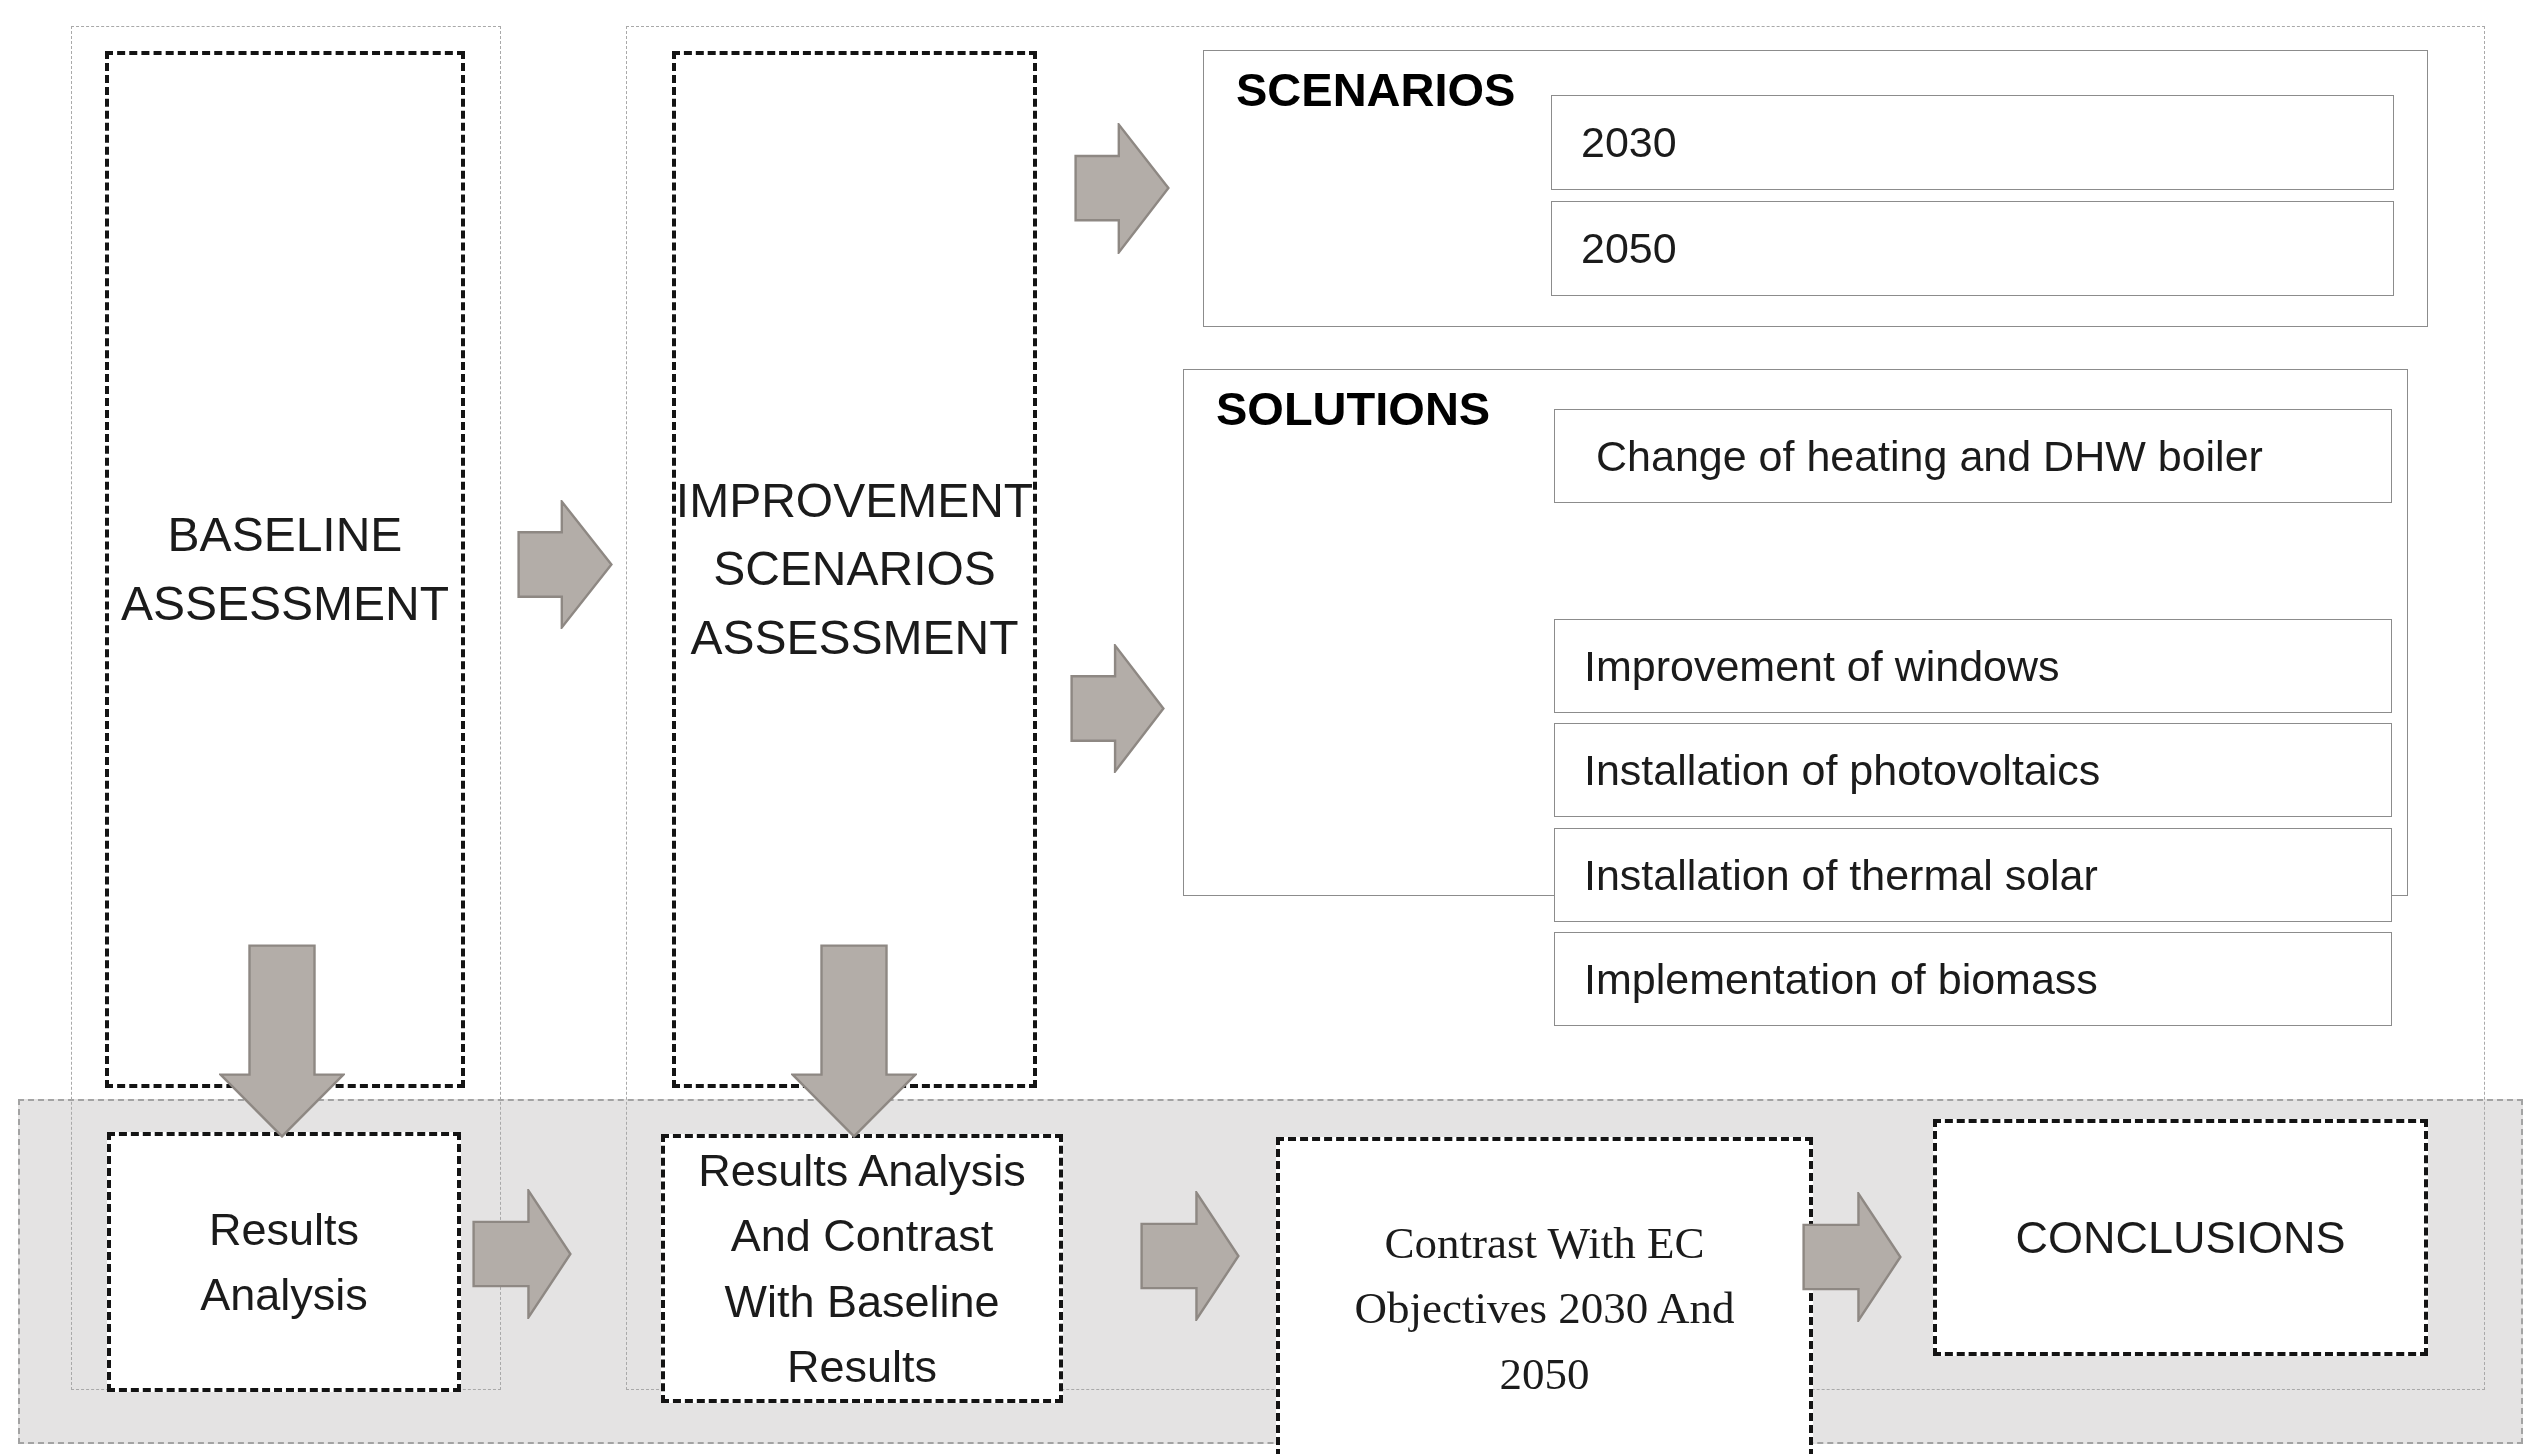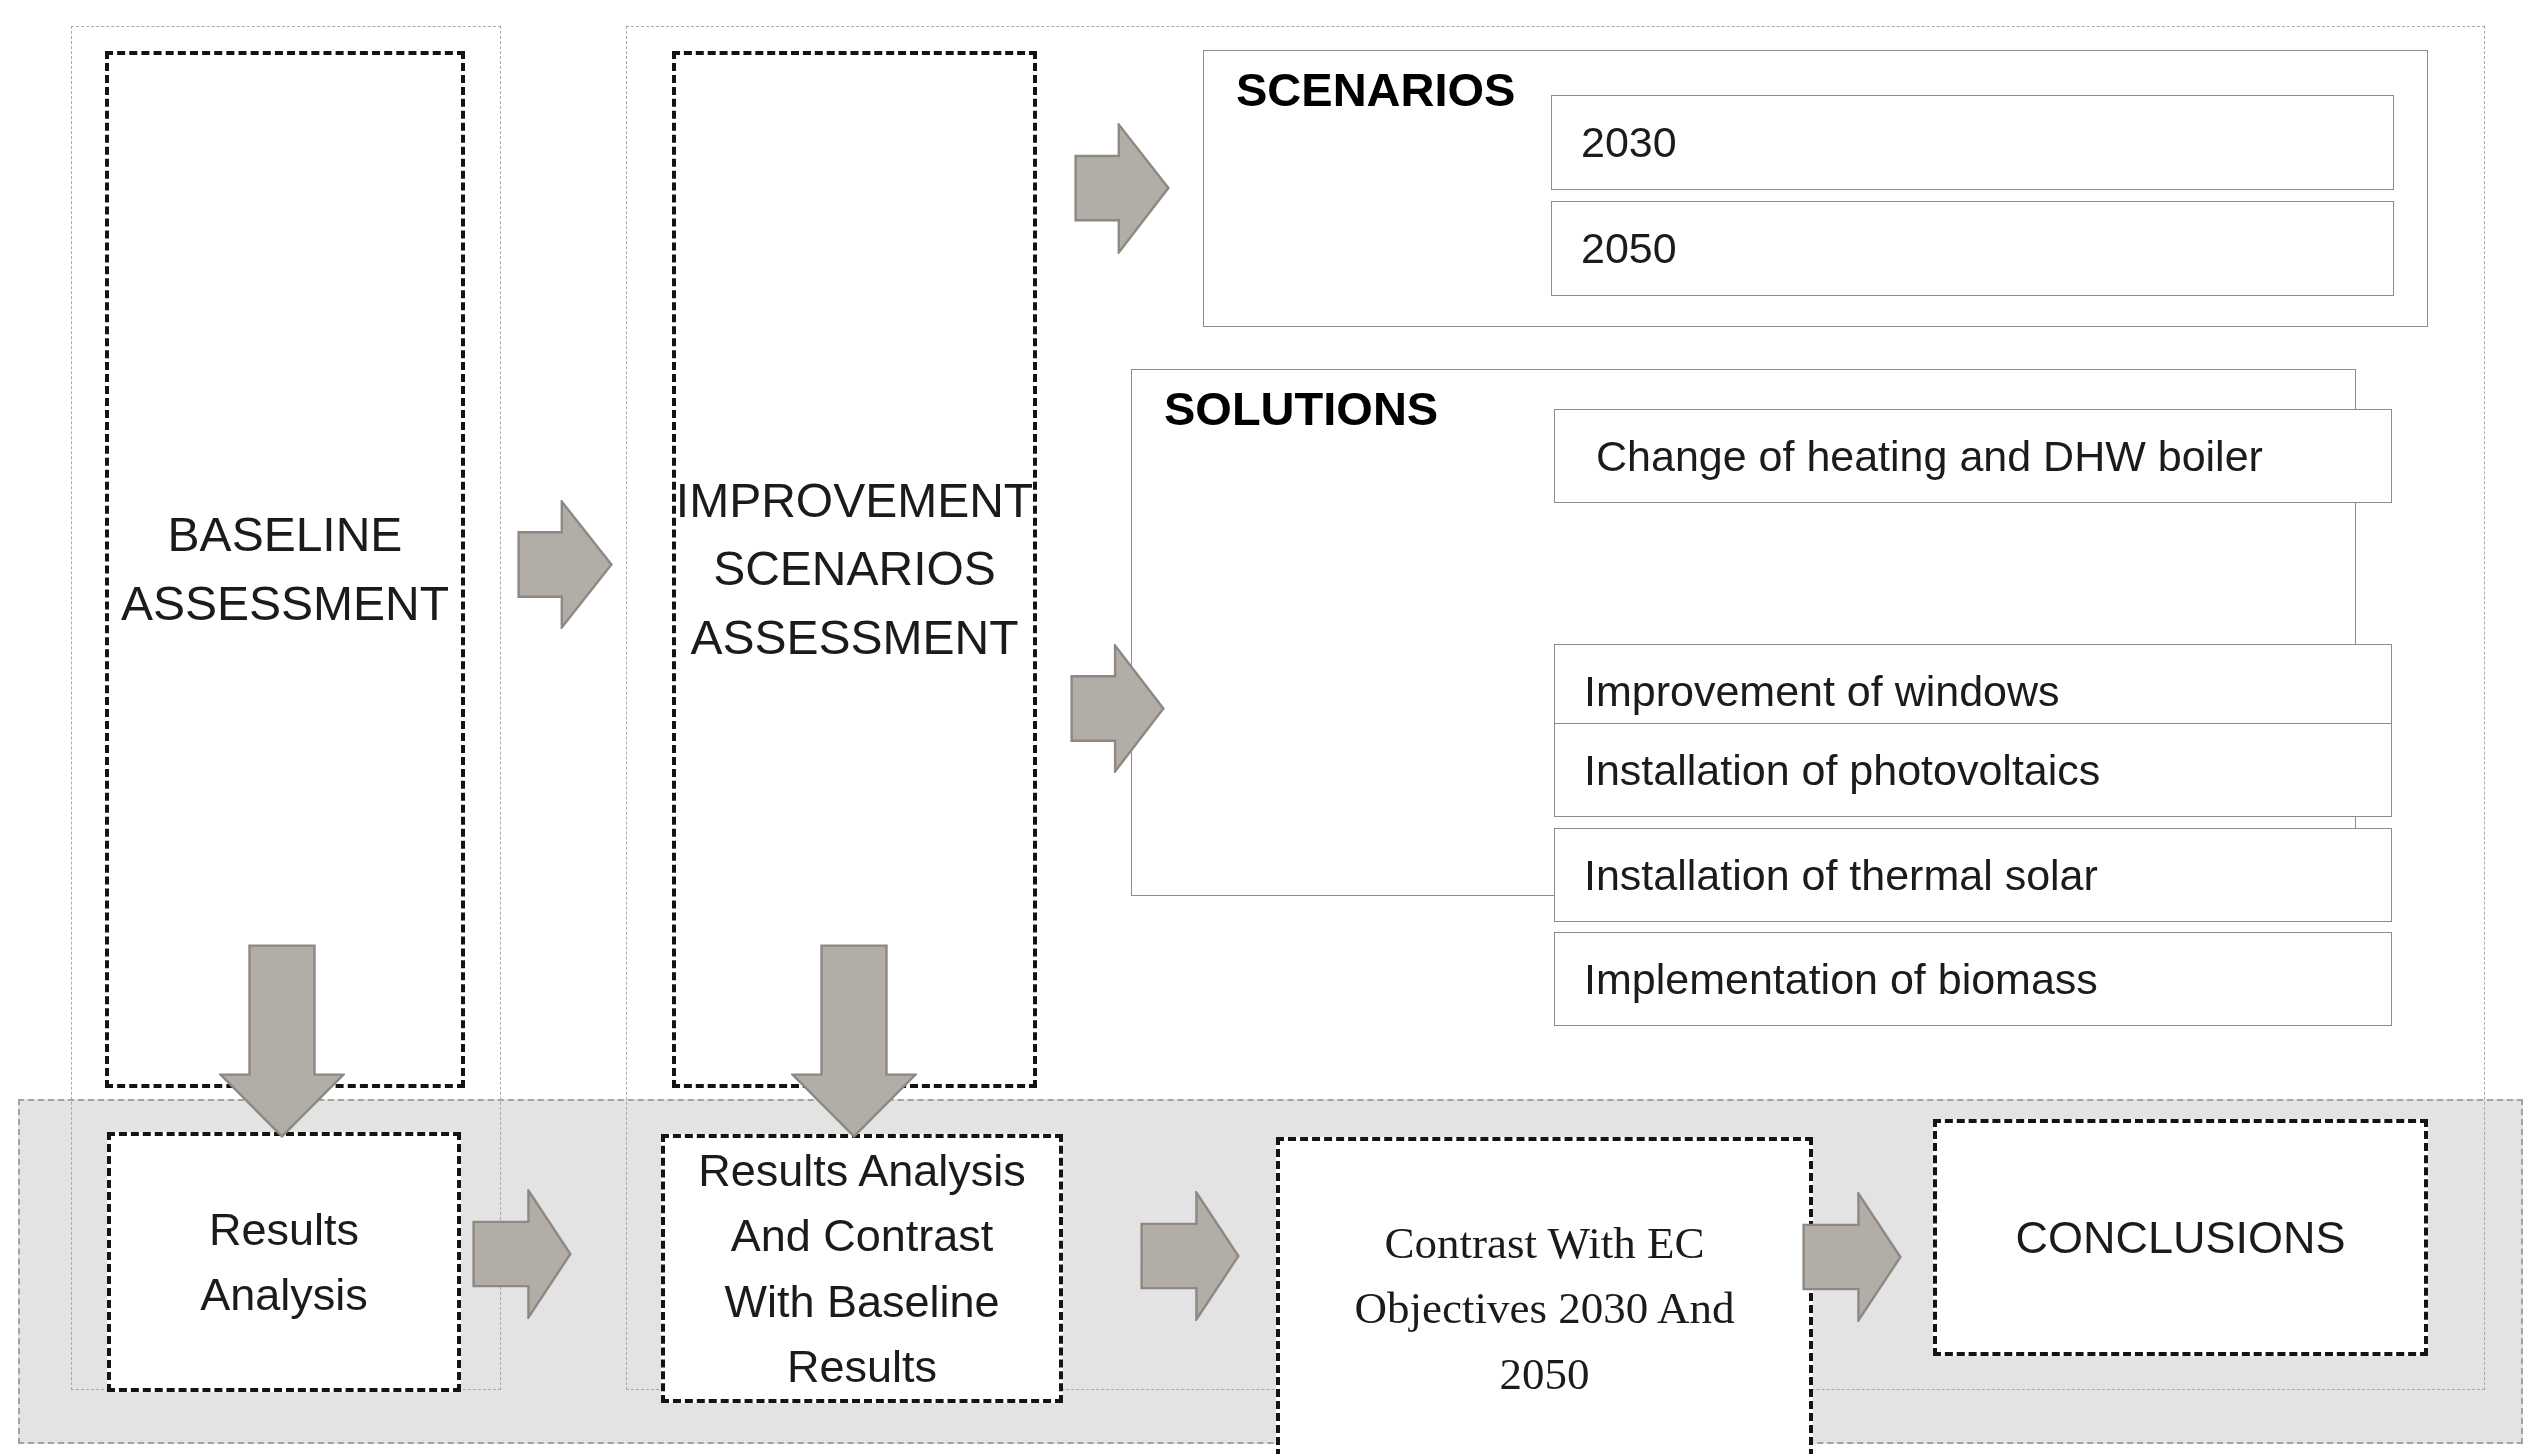--- a/index.html
+++ b/index.html
@@ -103,27 +103,27 @@
   <div class="abs group-box" style="left:1203px;top:50px;width:1225px;height:277px;">
     <div class="group-title">SCENARIOS</div>
   </div>
   <div class="abs option-box" style="left:1551px;top:95px;width:843px;height:95px;text-align:right;">
     <div class="label">2030</div>
   </div>
   <div class="abs option-box" style="left:1551px;top:201px;width:843px;height:95px;">
     <div class="label">2050</div>
   </div>
 
-  <div class="abs group-box" style="left:1131px;top:369px;width:1225px;height:527px;">
+  <div class="abs group-box" style="left:1183px;top:369px;width:1225px;height:527px;">
     <div class="group-title">SOLUTIONS</div>
   </div>
   <div class="abs option-box" style="left:1554px;top:409px;width:838px;height:94px;padding-left:41px;">
     <div class="label">Change of heating and DHW boiler</div>
   </div>
-  <div class="abs option-box" style="left:1554px;top:619px;width:838px;height:94px;margin-top:25px;">
+  <div class="abs option-box" style="left:1554px;top:619px;width:838px;height:94px;">
     <div class="label">Improvement of windows</div>
   </div>
   <div class="abs option-box" style="left:1554px;top:723px;width:838px;height:94px;">
     <div class="label">Installation of photovoltaics</div>
   </div>
   <div class="abs option-box" style="left:1554px;top:828px;width:838px;height:94px;">
     <div class="label">Installation of thermal solar</div>
   </div>
   <div class="abs option-box" style="left:1554px;top:932px;width:838px;height:94px;">
     <div class="label">Implementation of biomass</div>

